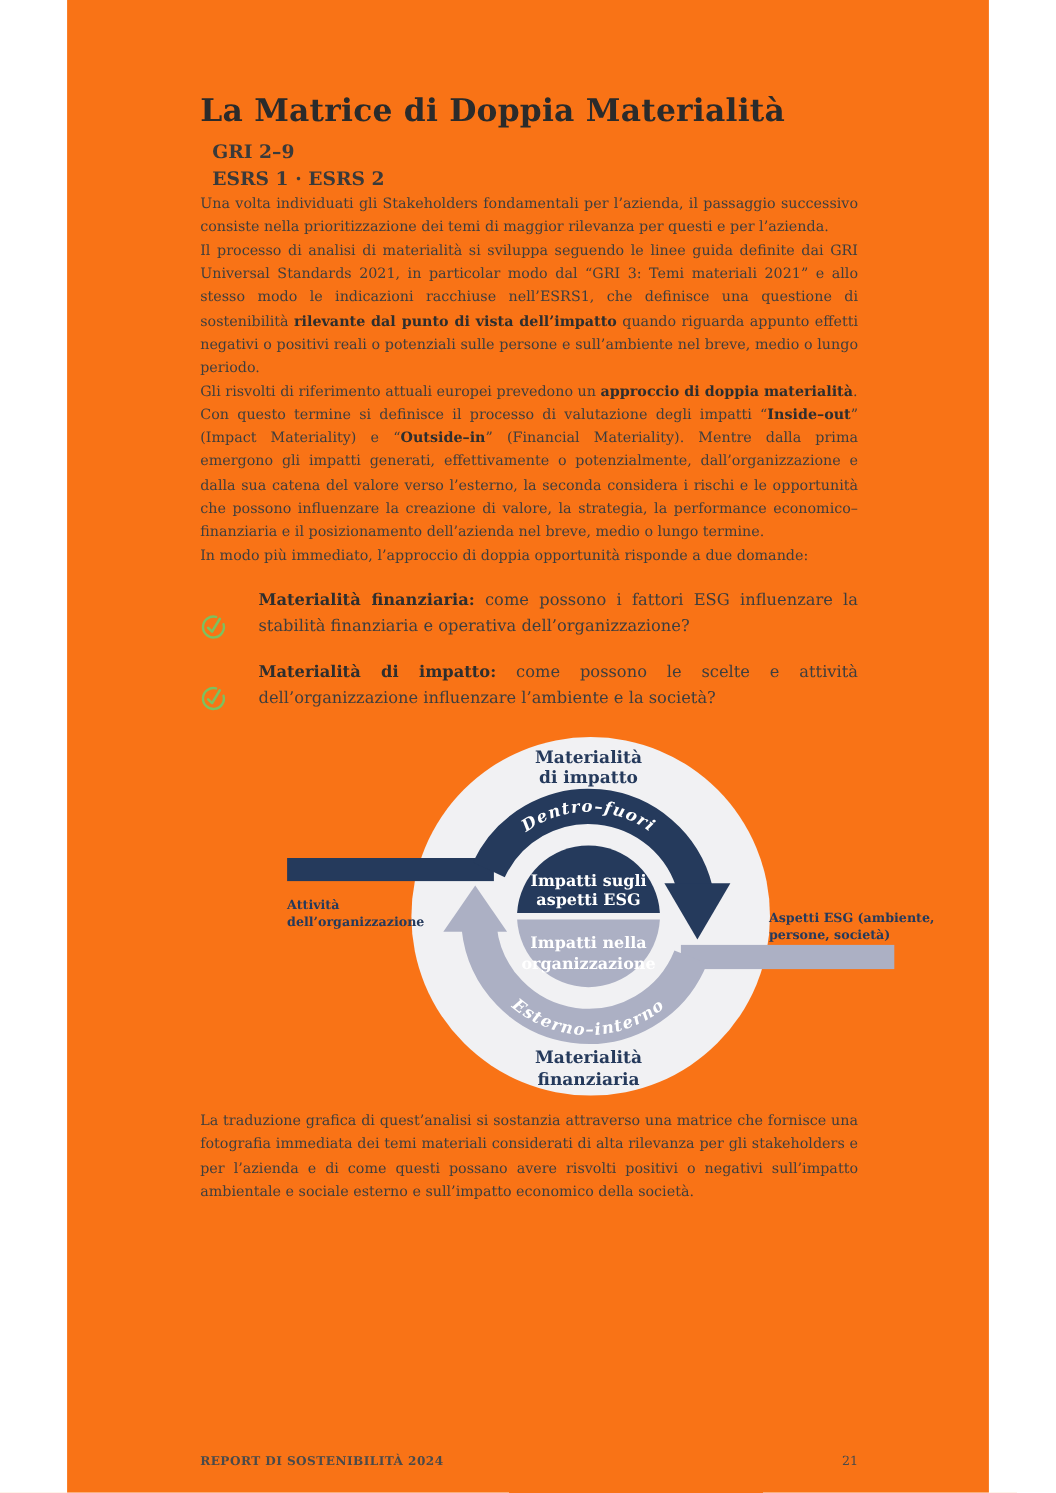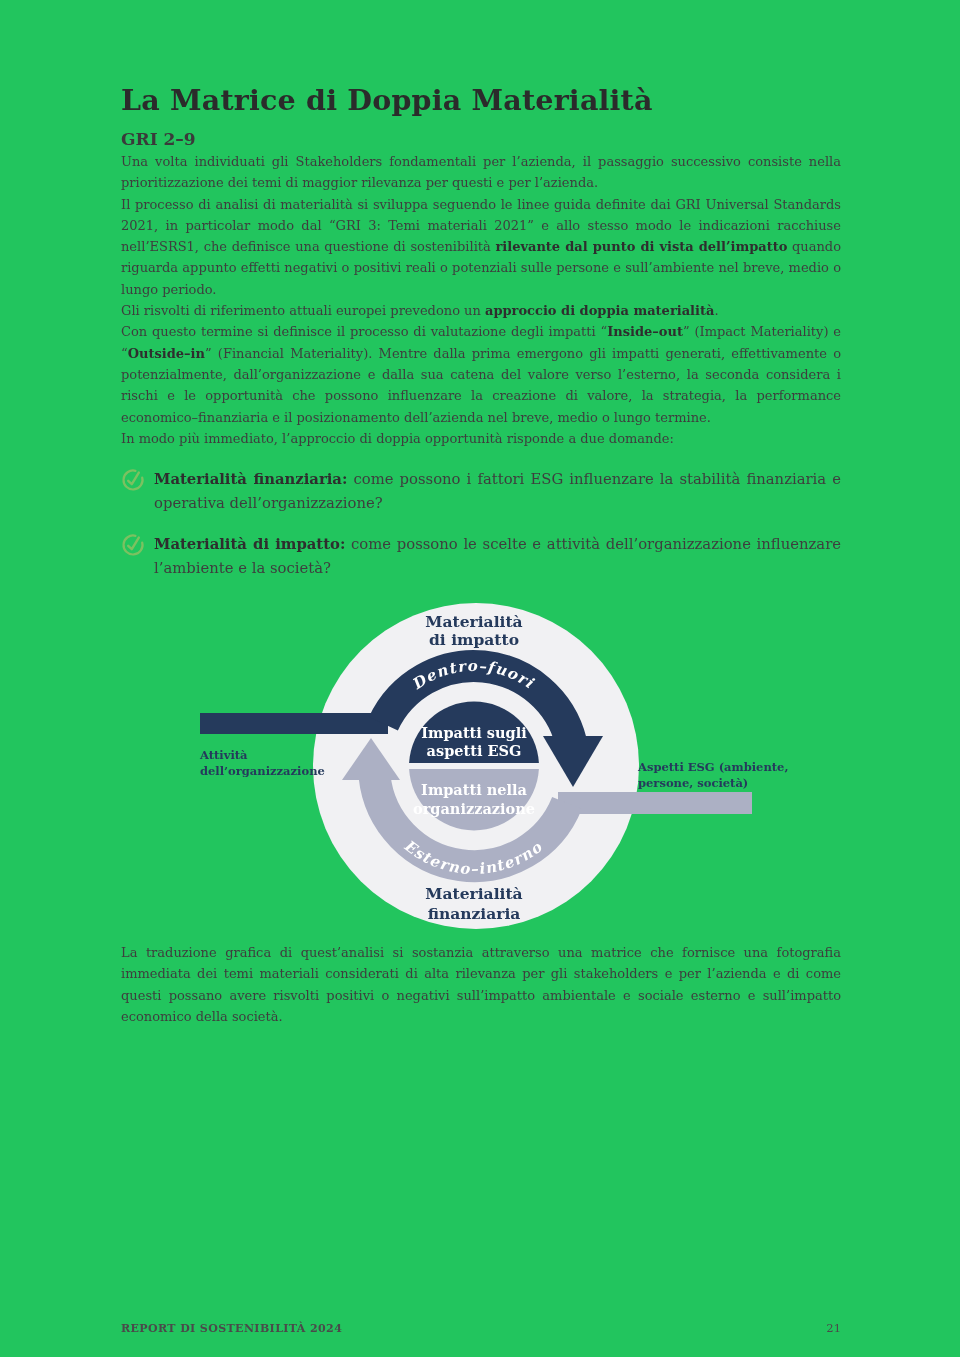--- a/index.html
+++ b/index.html
@@ -1,46 +1,47 @@
 <!DOCTYPE html>
 <html lang="it"><head>
 <meta charset="utf-8">
 <style>
   html,body{margin:0;padding:0;background:#ffffff;}
   .page{
     position:relative;
-    width:960px;height:1357px;
+    width:838px;height:1357px;
     margin:0 auto;
-    background:#22c55e;
+    background:#f97316;
     font-family:"DejaVu Serif", serif;
     color:#3e3e3e;
     overflow:hidden;
   }
   .content{padding:0 119px 0 121px;}
   h1.title{
     margin:84px 0 0 0;
     font-size:28.5px;line-height:1.15;
     font-weight:bold;color:#2b2b2b;
     letter-spacing:.2px;
   }
-  .standards{margin-top:10px;}
+  .standards{margin-top:10px;margin-left:11px;}
   .standards div{
     font-size:17px;font-weight:bold;color:#3a3a3a;line-height:1.42;
   }
   p.body{
     margin:0;text-align:justify;
     font-size:13px;line-height:1.64;color:#3e3e3e;
   }
   p.body .b{font-weight:bold;color:#2e2e2e;}
   .p-intro{margin-top:36px;}
   .p-process{margin-top:30px;}
   .bullets{margin-top:18px;}
   .bullet{
-    display:flex;align-items:flex-start;
+    display:flex;align-items:flex-end;
     margin-bottom:17px;
+    gap:20px;
   }
   .bullet .icon{
     flex:0 0 24px;width:24px;height:24px;margin-top:1px;
   }
   .bullet .btext{
     margin-left:9px;flex:1;
     font-size:14.8px;line-height:1.62;text-align:justify;
   }
   .bullet .btext .b{font-weight:bold;color:#2e2e2e;}
   .diagram{display:block;margin:6px 0 0 0;}
@@ -71,20 +72,21 @@
 </style>
 </head>
 <body>
 
 <div class="page">
 
   <div class="content">
     <h1 class="title">La Matrice di Doppia Materialità</h1>
     <div class="standards">
       <div>GRI 2–9</div>
+      <div>ESRS 1 · ESRS 2</div>
     </div>
   </div>
 
   <div class="content">
     <p class="body p-intro"><span>Una volta individuati gli Stakeholders fondamentali per l’azienda, il passaggio successivo consiste nella prioritizzazione dei temi di maggior rilevanza per questi e per l’azienda.</span></p>
 
     <p class="body p-process"><span>Il processo di analisi di materialità si sviluppa seguendo le linee guida definite dai GRI Universal Standards 2021, in particolar modo dal “GRI 3: Temi materiali 2021” e allo stesso modo le indicazioni racchiuse nell’ESRS1, che definisce una questione di sostenibilità </span><span class="b">rilevante dal punto di vista dell’impatto</span><span> quando riguarda appunto effetti negativi o positivi reali o potenziali sulle persone e sull’ambiente nel breve, medio o lungo periodo.</span></p>
 
     <p class="body"><span>Gli risvolti di riferimento attuali europei prevedono un </span><span class="b">approccio di doppia materialità</span><span>.</span></p>
 

